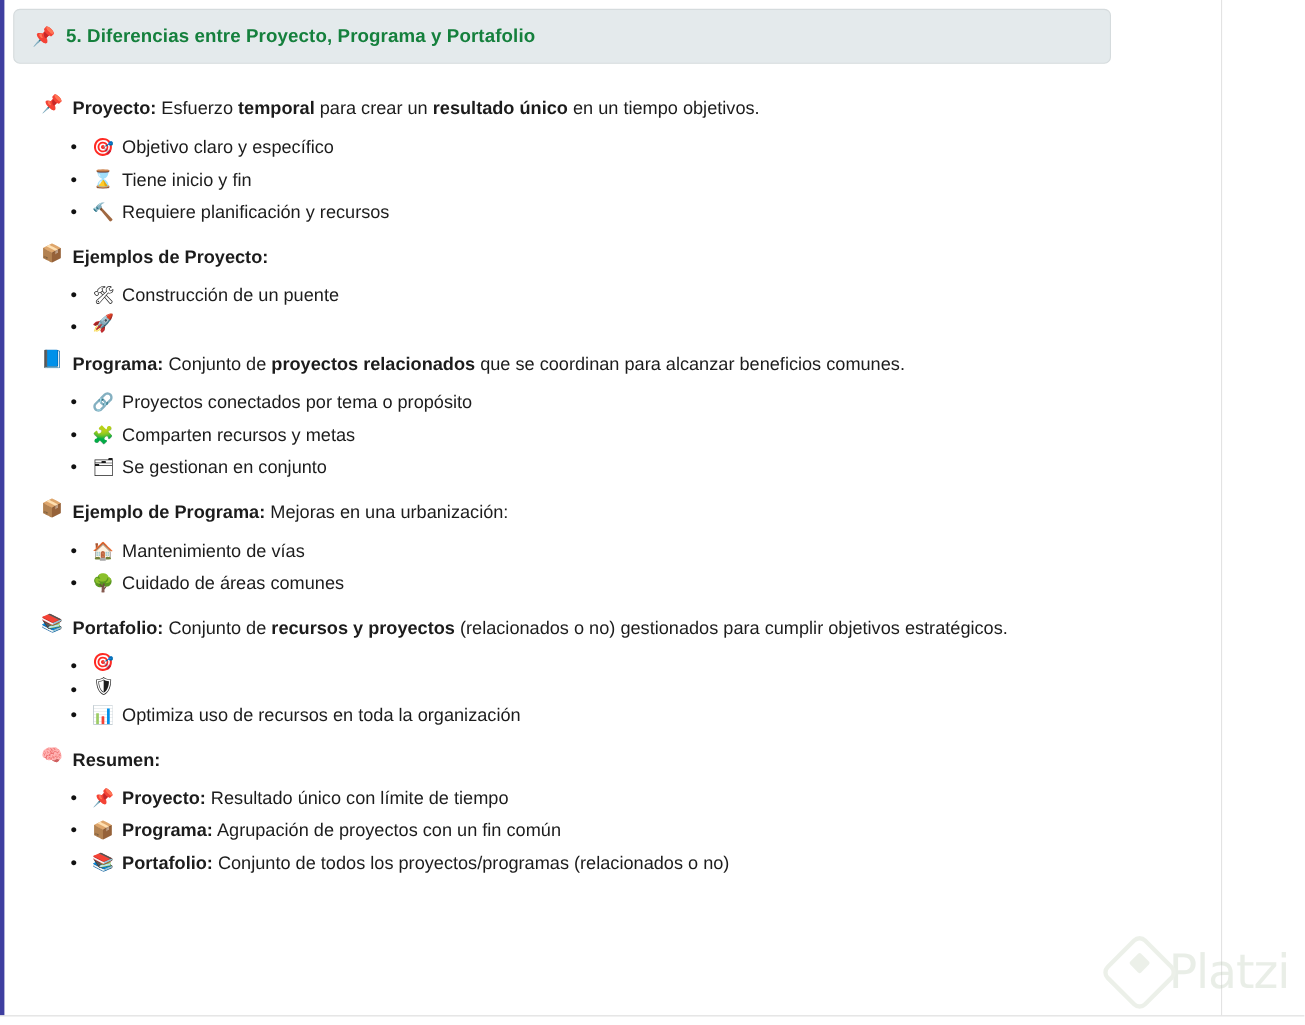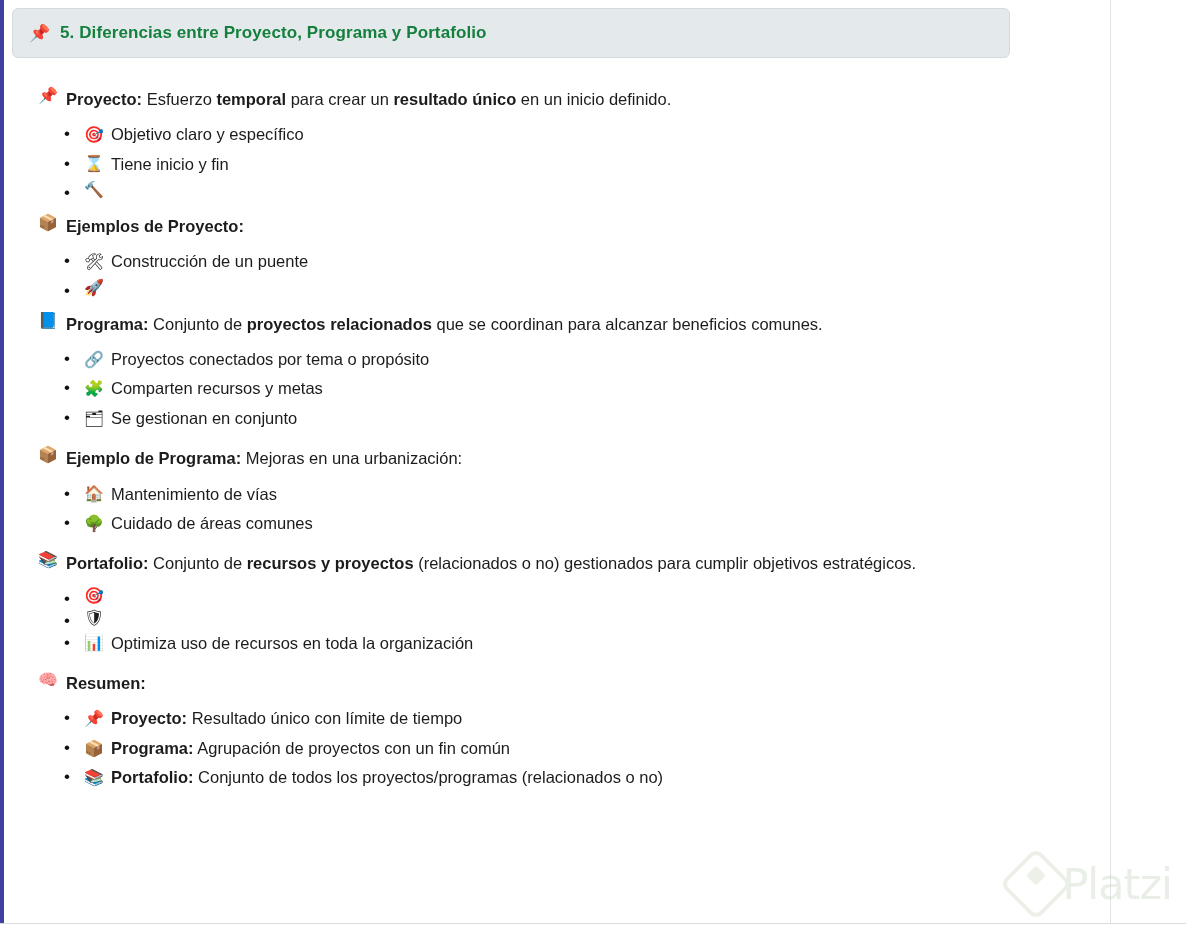--- a/index.html
+++ b/index.html
@@ -158,33 +158,34 @@
 
   <div class="header">
     <span class="emo big">📌</span>
     <span class="title">5. Diferencias entre Proyecto, Programa y Portafolio</span>
   </div>
 
   <div class="content">
 
     <div class="para">
       <span class="emo">📌</span>
-      <span class="ptext"><b>Proyecto:</b><span> Esfuerzo </span><b>temporal</b><span> para crear un </span><b>resultado único</b><span> en un inicio definido.</span></span>
+      <span class="ptext"><b>Proyecto:</b><span> Esfuerzo </span><b>temporal</b><span> para crear un </span><b>resultado único</b><span> en un tiempo objetivos.</span></span>
     </div>
     <ul class="bullets">
       <li>
         <span class="emo">🎯</span>
         <span>Objetivo claro y específico</span>
       </li>
       <li>
         <span class="emo">⌛</span>
         <span>Tiene inicio y fin</span>
       </li>
       <li>
         <span class="emo">🔨</span>
+        <span>Requiere planificación y recursos</span>
       </li>
     </ul>
 
     <div class="para">
       <span class="emo">📦</span>
       <span class="ptext"><b>Ejemplos de Proyecto:</b><span></span></span>
     </div>
     <ul class="bullets">
       <li>
         <span class="emo">🛠</span>

